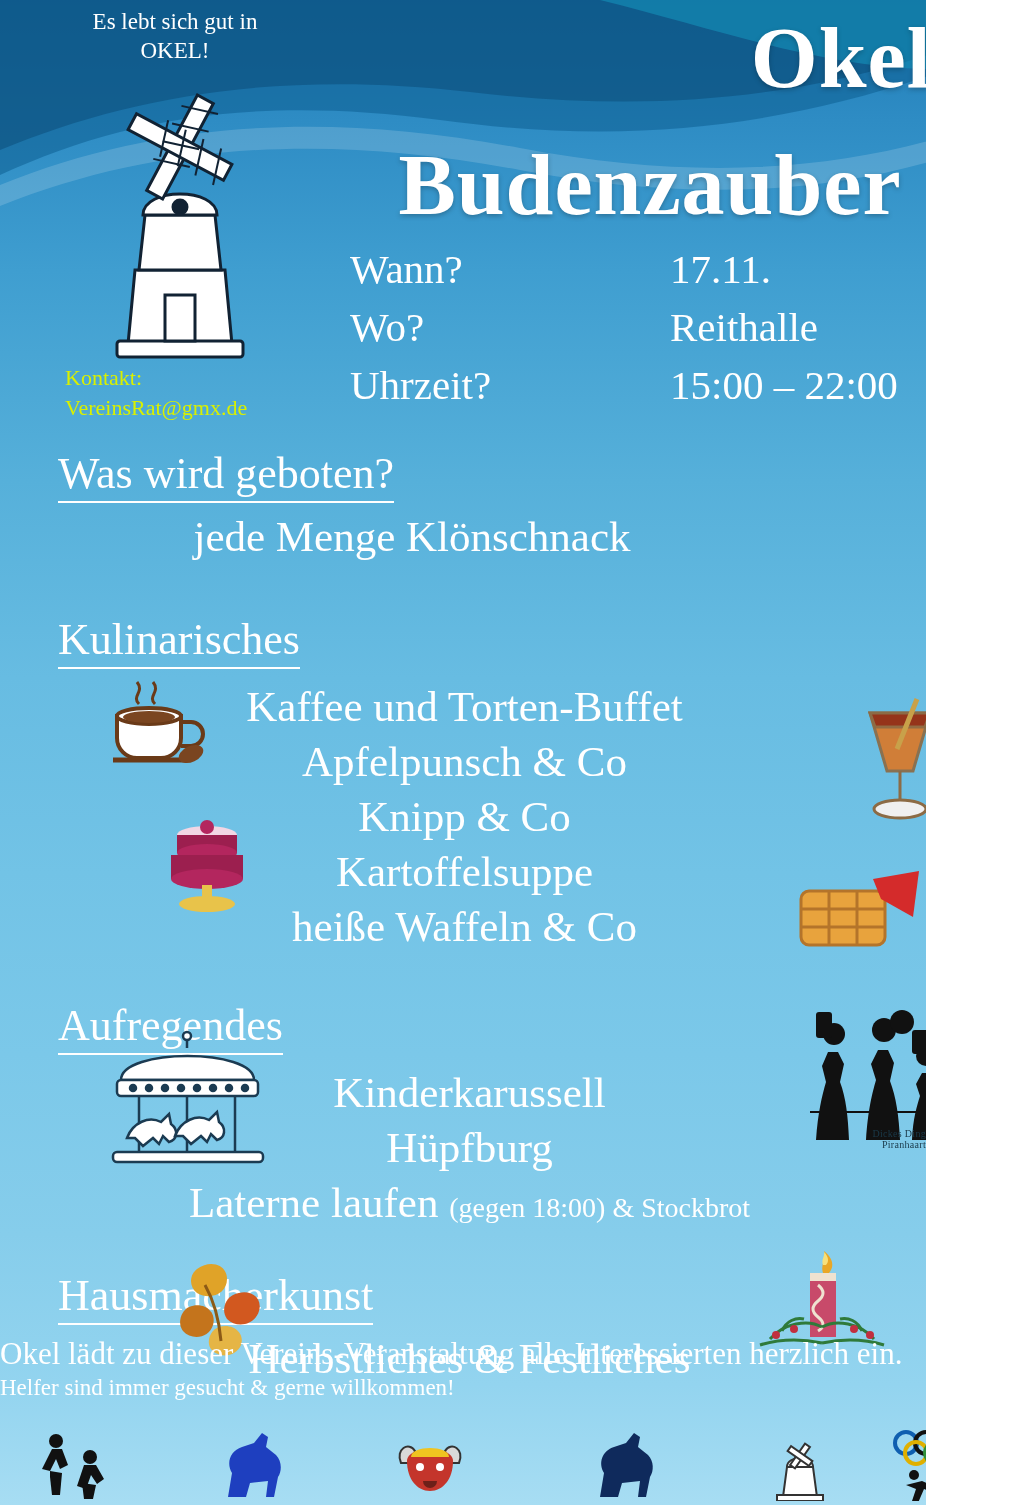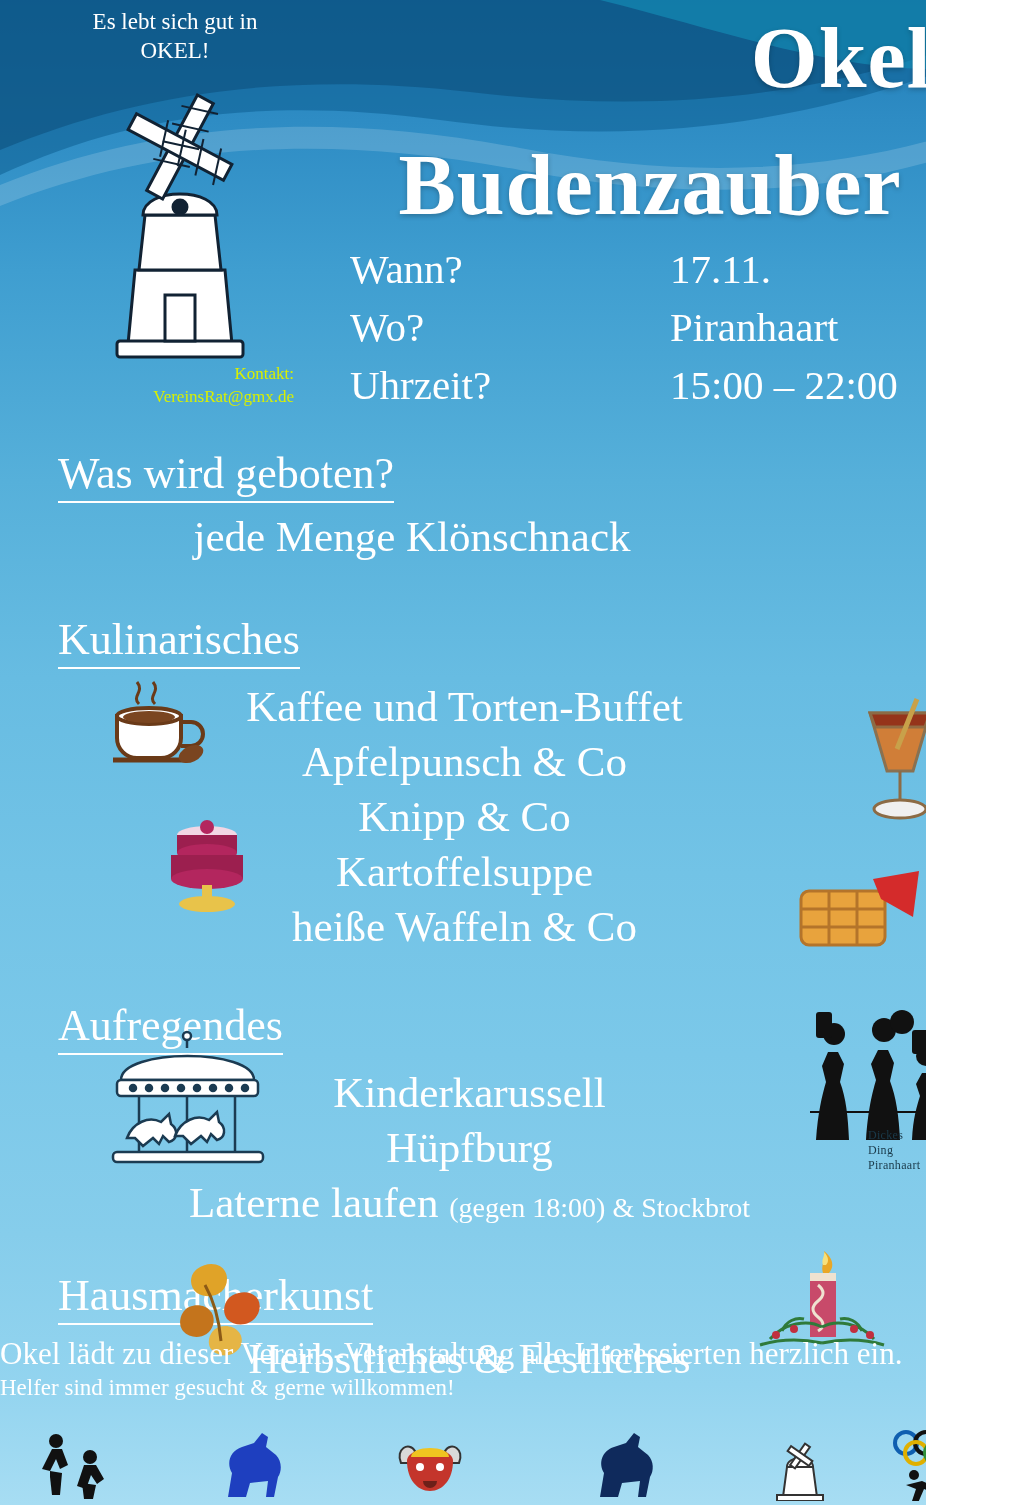--- a/index.html
+++ b/index.html
@@ -56,24 +56,24 @@
   .windmill {
     position: absolute;
     top: 55px;
     left: 65px;
     width: 230px;
     height: 310px;
   }
   .contact {
     position: absolute;
     top: 363px;
-    left: 34px;
+    left: 65px;
     width: 260px;
-    text-align: right;
-    font-size: 17px;
+    text-align: left;
+    font-size: 22px;
     line-height: 1.35;
     color: #d9f000;
     font-family: "Liberation Serif", serif;
   }
   .title1 {
     position: absolute;
     top: 8px;
     left: 300px;
     width: 710px;
     text-align: right;
@@ -167,23 +167,24 @@
   .deco-cake   { top: 805px; left: 150px; width: 115px; height: 115px; }
   .deco-punsch { top: 685px; left: 845px; width: 110px; height: 150px; }
   .deco-waffle { top: 865px; left: 795px; width: 130px; height: 90px; }
   .deco-carousel { top: 1030px; left: 105px; width: 165px; height: 140px; }
   .deco-lantern  { top: 1000px; left: 790px; width: 175px; height: 150px; }
   .deco-leaves   { top: 1255px; left: 175px; width: 110px; height: 105px; }
   .deco-candle   { top: 1235px; left: 750px; width: 145px; height: 125px; }
   .deco-caption {
     position: absolute;
     top: 1128px; left: 868px;
-    font-size: 12px;
+    font-size: 10px;
     color: #1a3a4a;
     letter-spacing: .3px;
+    text-align: right;
   }
 </style>
 </head>
 <body>
 
 <div class="poster">
 
   <svg class="wave-top" viewBox="0 0 1025 260" preserveAspectRatio="none">
     <path d="M0,0 L1025,0 L1025,40 C830,120 660,150 440,120 C250,95 120,120 0,175 Z" fill="#0d5f92" opacity="0.55"></path>
     <path d="M0,0 L1025,0 L1025,18 C860,90 690,118 470,92 C280,70 130,96 0,150 Z" fill="#0a4a76" opacity="0.5"></path>
@@ -230,21 +231,21 @@
     <div class="title1">Okeler</div>
     <div class="title2">Budenzauber</div>
 
     <div class="facts">
       <div class="fact-row">
         <div class="fact-q">Wann?</div>
         <div class="fact-a">17.11.</div>
       </div>
       <div class="fact-row">
         <div class="fact-q">Wo?</div>
-        <div class="fact-a">Piranhaart</div>
+        <div class="fact-a">Reithalle</div>
       </div>
       <div class="fact-row">
         <div class="fact-q">Uhrzeit?</div>
         <div class="fact-a">15:00 – 22:00</div>
       </div>
     </div>
   </div>
 
   <div class="section s-offered">
     <div class="sec-head">Was wird geboten?</div>

